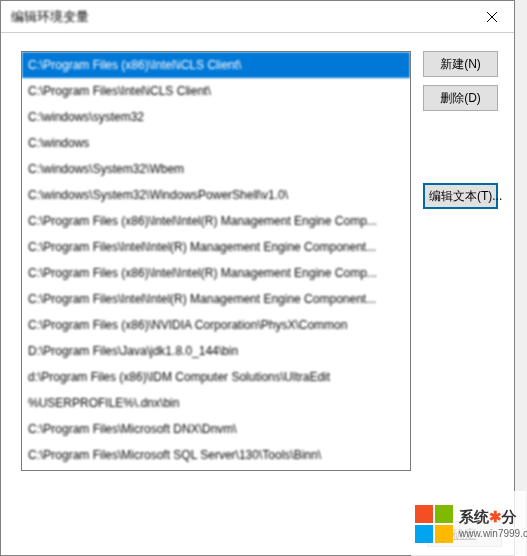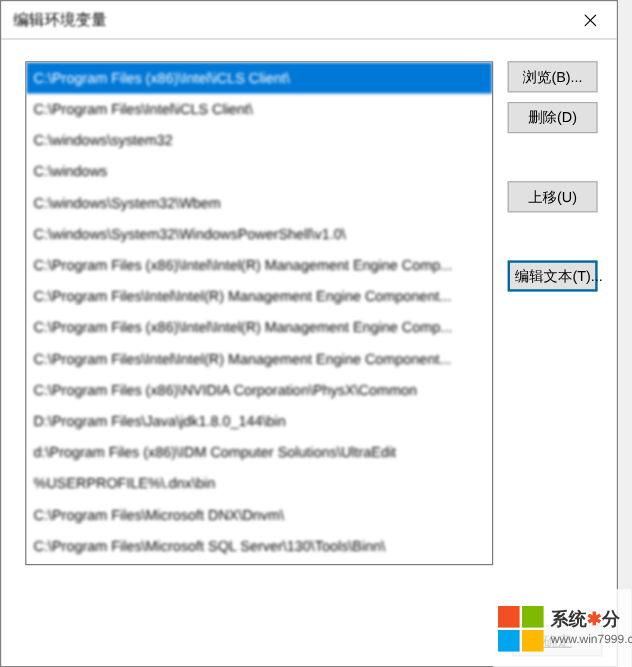--- a/index.html
+++ b/index.html
@@ -182,24 +182,23 @@
         <div class="list-item">C:\Program Files (x86)\NVIDIA Corporation\PhysX\Common</div>
         <div class="list-item">D:\Program Files\Java\jdk1.8.0_144\bin</div>
         <div class="list-item">d:\Program Files (x86)\IDM Computer Solutions\UltraEdit</div>
         <div class="list-item">%USERPROFILE%\.dnx\bin</div>
         <div class="list-item">C:\Program Files\Microsoft DNX\Dnvm\</div>
         <div class="list-item">C:\Program Files\Microsoft SQL Server\130\Tools\Binn\</div>
         <div class="list-item">D:\android\AndroidSDK\platform-tools</div>
       </div>
 
     <div class="button-column">
-      <button class="btn">浏览(B)...</button>
+      <button class="btn">新建(N)</button>
       <button class="btn">删除(D)</button>
       <div class="button-spacer"></div>
-      <button class="btn">上移(U)</button>
       <div class="button-spacer"></div>
       <button class="btn highlighted">编辑文本(T)...</button>
     </div>
   </div>
 
   <div class="bottom-bar">
     <button class="btn">确定</button>
   </div>
 </div>
 

